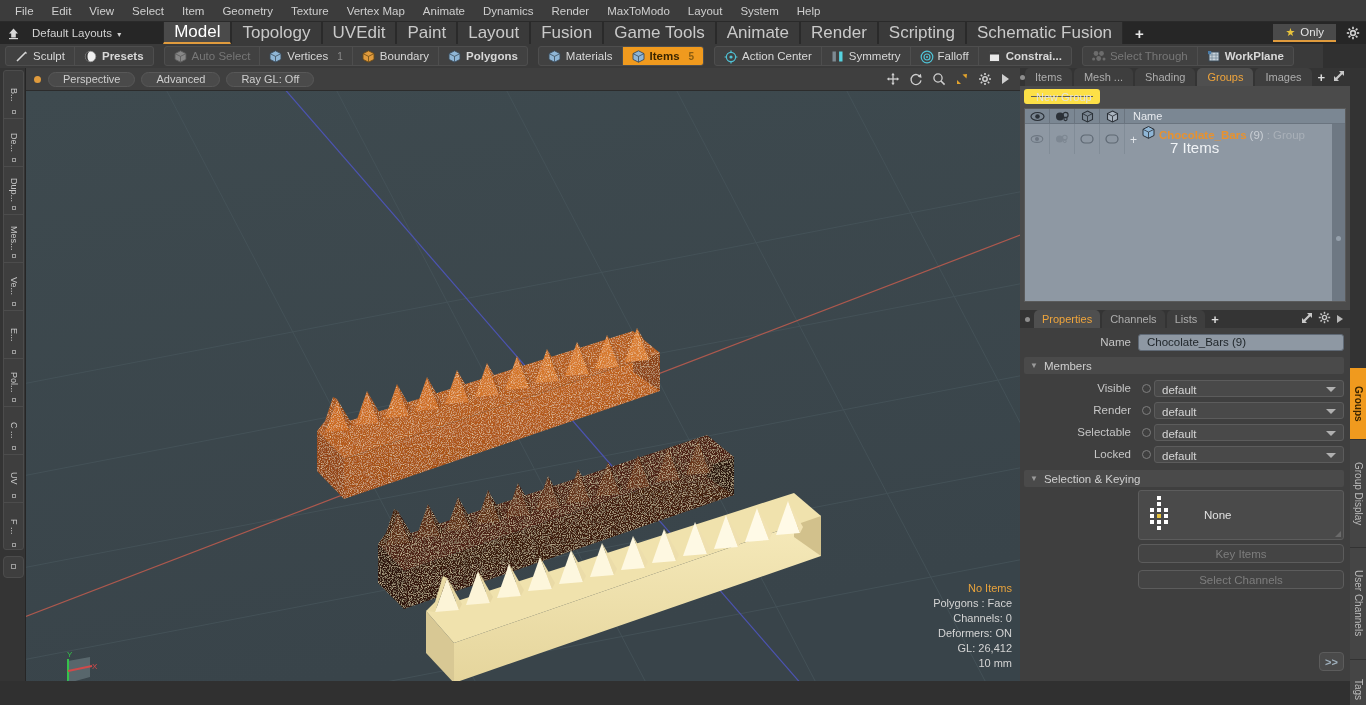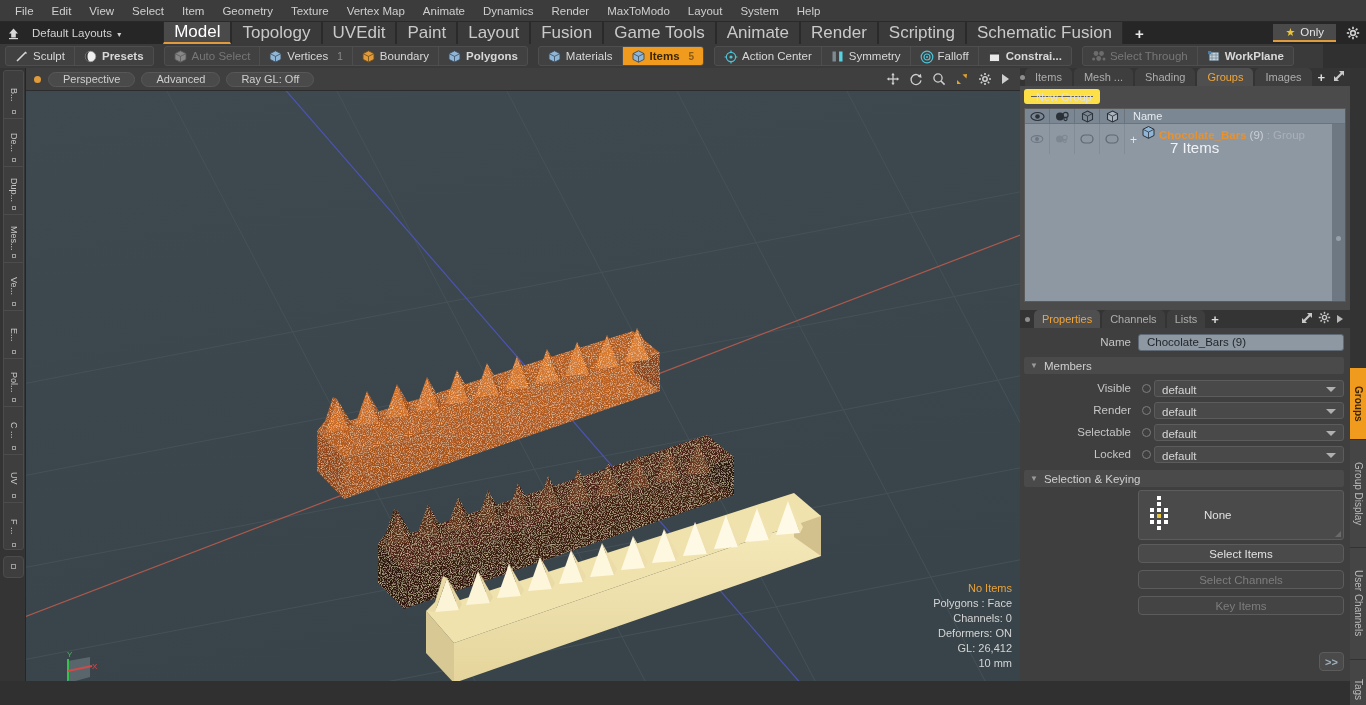--- a/index.html
+++ b/index.html
@@ -1069,30 +1069,26 @@
               </svg>
             </span>
             <span class="lbl">None</span>
             <span class="corner"></span>
           </div>
         </div>
 
         <div id="pr-buttons">
             <div class="pr-btnrow">
               <div class="pr-keyfill"></div>
-              <div class="pr-btn">Select Items</div>
+              <div class="pr-btn dim">Key Items</div>
             </div>
             <div class="pr-btnrow">
               <div class="pr-keyfill"></div>
               <div class="pr-btn dim">Select Channels</div>
             </div>
-            <div class="pr-btnrow">
-              <div class="pr-keyfill"></div>
-              <div class="pr-btn dim">Key Items</div>
-            </div>
           </div>
 
         <div class="pr-more">&gt;&gt;</div>
       </div>
 
       <div class="rightstrip" id="rightstrip">
           <div class="rs-tab active" style="height: 72px; margin-top: 300px;">
             <span>Groups</span>
           </div>
           <div class="rs-tab" style="height: 108px; margin-top: 0px;">

